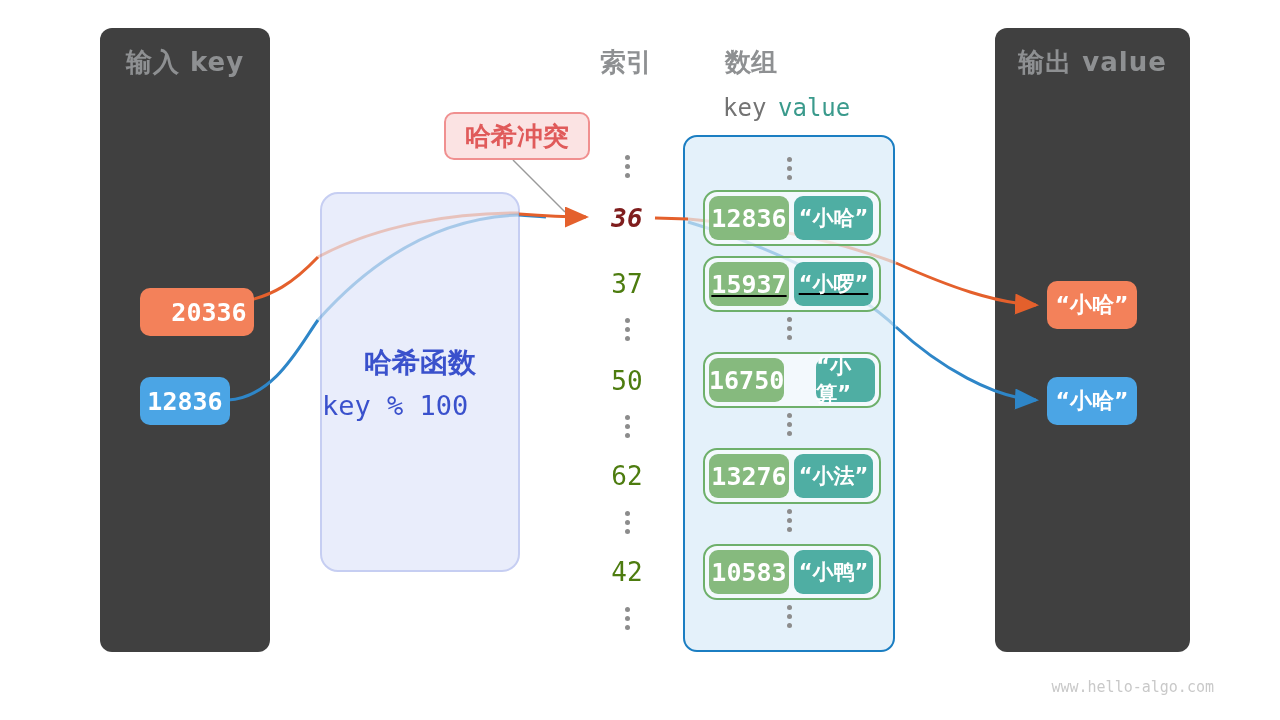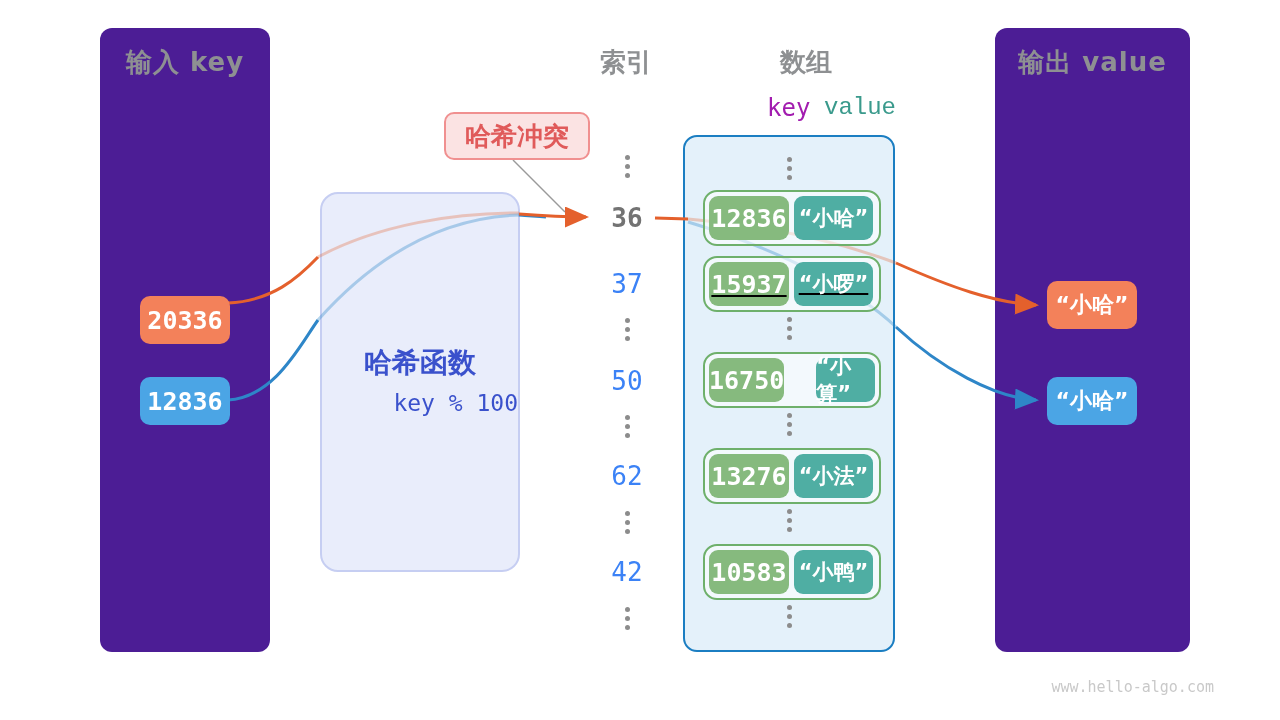--- a/index.html
+++ b/index.html
@@ -4,70 +4,70 @@
 <style>
   html,body { margin:0; padding:0; }
   body {
     width:1280px; height:720px; position:relative; background:#ffffff;
     font-family:"DejaVu Sans", sans-serif; overflow:hidden;
   }
   .mono { font-family:"DejaVu Sans Mono", monospace; }
 
   
   .panel {
-    position:absolute; top:28px; height:624px; background:#4c1d95;
+    position:absolute; top:28px; height:624px; background:#404040;
     border-radius:12px; z-index:1;
   }
   .panel-left  { left:100px; width:170px; }
   .panel-right { left:995px; width:195px; }
   .panel-title {
     position:absolute; top:17px; left:0; right:0; text-align:center;
     font-size:26px; font-weight:bold; color:#8E9092; letter-spacing:1px;
   }
 
   
   .hash-box {
     position:absolute; left:320px; top:192px; width:200px; height:380px;
     background:#E9EDFB; border:2px solid #C6CEF2; border-radius:18px; z-index:1;
     box-sizing:border-box;
   }
   .hash-title {
     position:absolute; top:150px; left:0; right:0; text-align:center;
     font-size:28px; font-weight:bold; color:#3A51CC;
   }
   .hash-formula {
-    position:absolute; top:196px; left:0; right:0; text-align:right;
-    font-size:23px; color:#3A51CC; font-weight:500;
+    position:absolute; top:196px; left:0; right:0; text-align:left;
+    font-size:27px; color:#3A51CC; font-weight:500;
   }
 
   
   .collision {
     position:absolute; left:444px; top:112px; width:146px; height:48px;
     background:#FBE3E3; border:2px solid #F09090; border-radius:10px;
     display:flex; align-items:center; justify-content:center;
     font-size:26px; font-weight:bold; color:#E05A5A; z-index:10;
     box-sizing:border-box;
   }
 
   
   .col-header {
     position:absolute; top:45px; font-size:26px; font-weight:bold; color:#8E9092;
     z-index:2; text-align:center;
   }
   .kv-header { position:absolute; top:94px; font-size:24px; font-weight:500; z-index:2; }
-  .kv-key   { color:#a21caf;margin-left:44px; }
+  .kv-key   { color:#737373; }
   .kv-value { color:#3A9A8C; }
 
   
   .idx-num {
     position:absolute; left:597px; width:60px; text-align:center;
-    font-size:26px; color:#3b82f6; z-index:10;
+    font-size:26px; color:#4d7c0f; z-index:10;
     font-family:"DejaVu Sans Mono", monospace;
   }
-  .idx-num.hl { font-weight:bold; color:#737373; }
+  .idx-num.hl { font-weight:bold; color:#7f1d1d;font-style:italic; }
 
   
   .vdots { position:absolute; display:flex; flex-direction:column; gap:4px;
            align-items:center; width:20px; z-index:10; }
   .vdots i { width:5px; height:5px; border-radius:50%; background:#8C8C8C; display:block; }
 
   
   .array-box {
     position:absolute; left:683px; top:135px; width:212px; height:517px;
     background:#E4F1FA; border:2.5px solid #1B7EC2; border-radius:14px;
@@ -108,34 +108,34 @@
 </head>
 <body>
 
 <div class="panel panel-left">
   <div class="panel-title">输入 key</div>
 </div>
 <div class="panel panel-right">
   <div class="panel-title">输出 value</div>
 </div>
 
-<div class="chip chip-num chip-orange" style="left:140px; top:296px;">20336</div>
+<div class="chip chip-num chip-orange" style="left:140px; top:288px;padding-left:24px;">20336</div>
 <div class="chip chip-num chip-blue" style="left:140px; top:377px;">12836</div>
 
 <div class="hash-box">
   <div class="hash-title">哈希函数</div>
   <div class="hash-formula mono">key % 100</div>
 </div>
 
 <div class="collision">哈希冲突</div>
 
 <div class="col-header" style="left:595px; width:62px;">索引</div>
-<div class="col-header" style="left:775px; width:62px;">数组</div>
+<div class="col-header" style="left:720px; width:62px;">数组</div>
 <div class="kv-header kv-key mono" style="left:723px;">key</div>
-<div class="kv-header kv-value mono" style="left:824px;font-family:Liberation Mono, monospace;">value</div>
+<div class="kv-header kv-value mono" style="left:778px;">value</div>
 
 <div class="vdots" style="left:617px; top:155px;">
     <i></i>
     <i></i>
     <i></i>
   </div>
 <div class="idx-num hl" style="top:203px;">36</div>
 <div class="idx-num" style="top:269px;">37</div>
 <div class="vdots" style="left:617px; top:318px;">
     <i></i>

